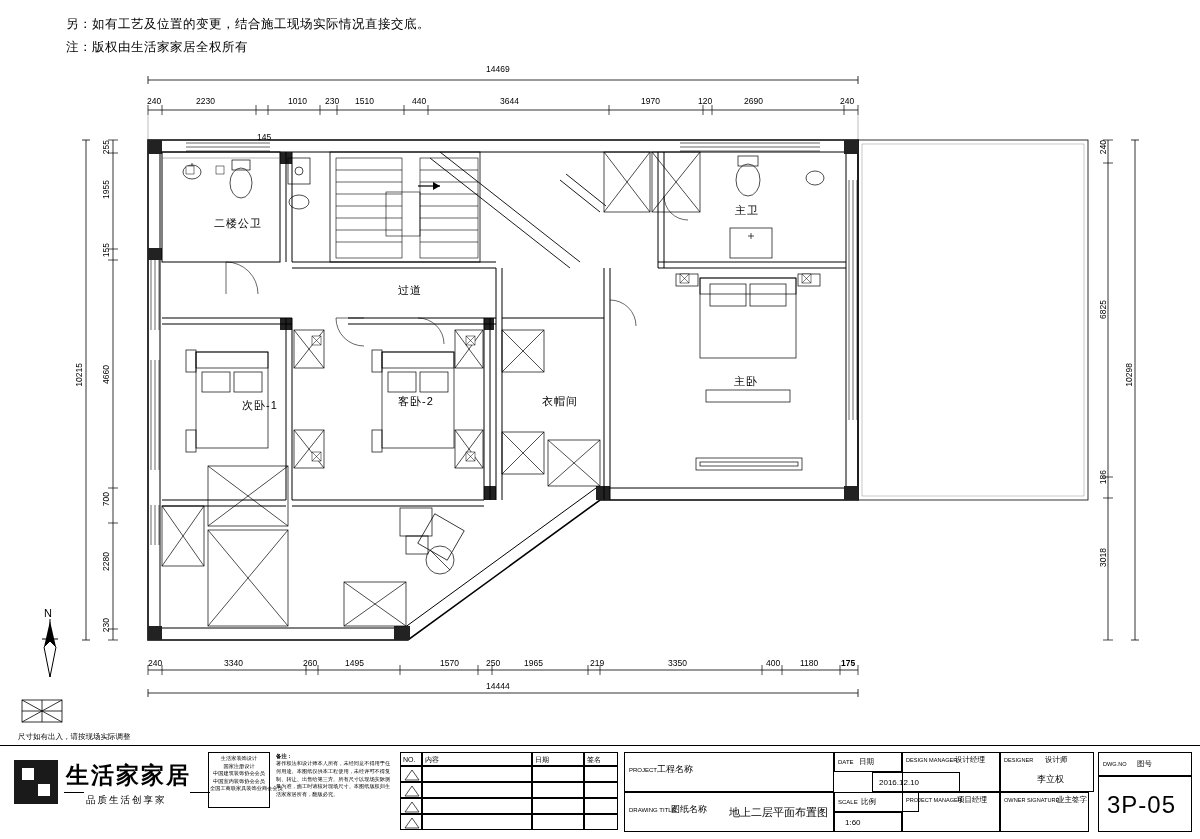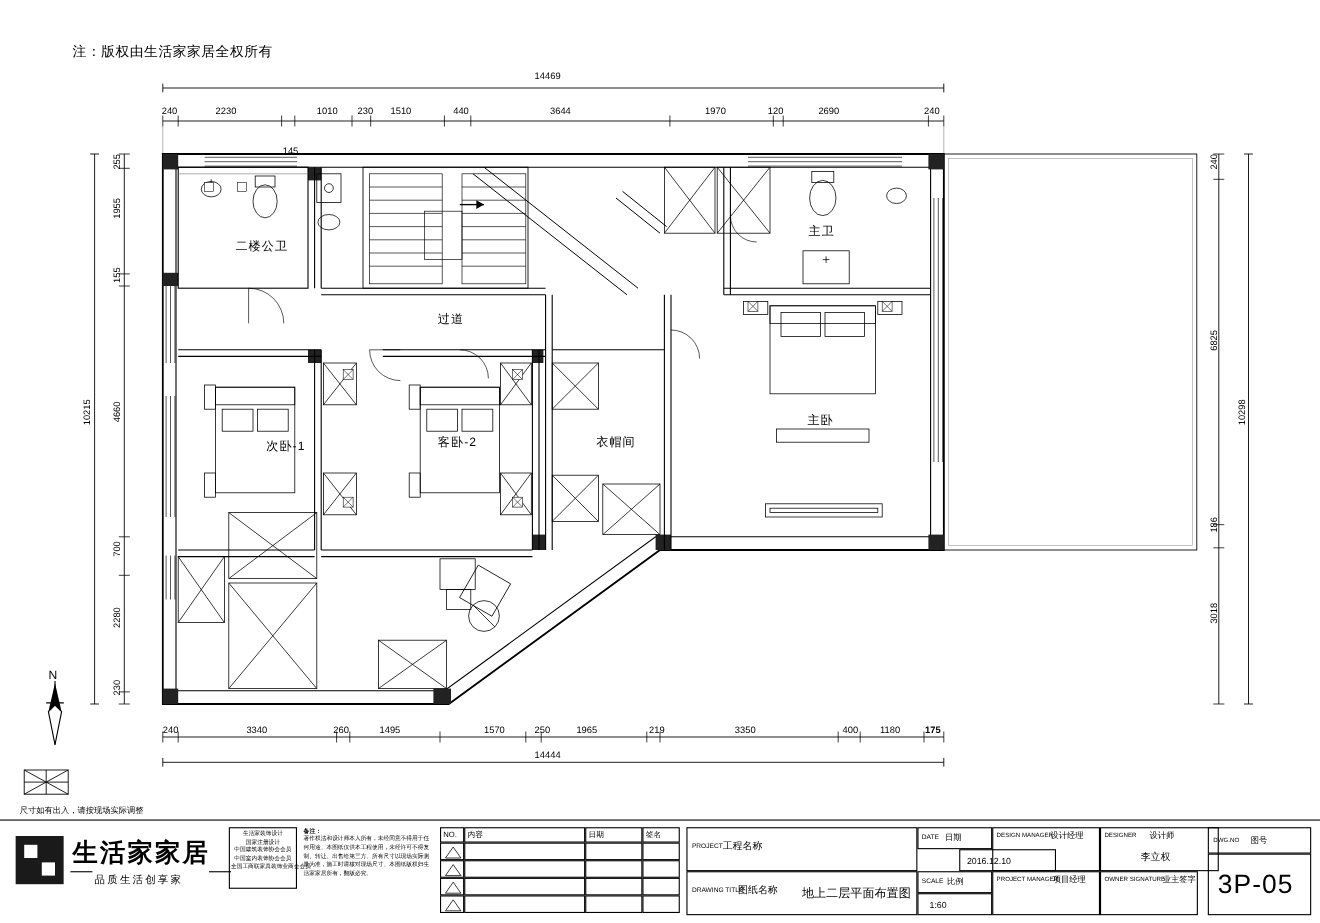--- a/index.html
+++ b/index.html
@@ -18,20 +18,21 @@
   .tb-cell{position:absolute;box-sizing:border-box;border:1px solid #000;}
   .tb-txt{font-size:7px;line-height:1.1;white-space:nowrap;}
   .tb-txt.big{font-size:11px;}
   .tb-txt.mid{font-size:9px;}
 </style>
 </head>
 <body>
 
 <div id="sheet">
 
+  <div class="abs note" style="left:66px;top:16px;">另：如有工艺及位置的变更，结合施工现场实际情况直接交底。</div>
   <div class="abs note" style="left:66px;top:39px;">注：版权由生活家家居全权所有</div>
 
   <svg class="abs" style="left:0;top:0;" width="1200" height="760">
     <g stroke="#000" fill="none" stroke-width="0.8">
 
       <line x1="148" y1="80" x2="858" y2="80"></line>
       <line x1="148" y1="76" x2="148" y2="84"></line>
       <line x1="858" y1="76" x2="858" y2="84"></line>
 
       <line x1="148" y1="110" x2="858" y2="110"></line>
@@ -525,40 +526,40 @@
       <div class="tb-txt mid" style="position:absolute;left:100px;top:12px;"></div>
     </div>
 
     <div class="tb-cell" style="left:834px;top:6px;width:68px;height:20px;">
       <div class="tb-txt" style="position:absolute;left:3px;top:6px;font-size:6px;">DATE</div>
       <div class="tb-txt" style="position:absolute;left:24px;top:5px;font-size:7.5px;">日期</div>
     </div>
     <div class="tb-cell" style="left:872px;top:26px;width:88px;height:20px;">
       <div class="tb-txt" style="position:absolute;left:6px;top:6px;font-size:8px;">2016.12.10</div>
     </div>
-    <div class="tb-cell" style="left:834px;top:46px;width:68px;height:20px;">
+    <div class="tb-cell" style="left:834px;top:46px;width:85px;height:20px;">
       <div class="tb-txt" style="position:absolute;left:3px;top:6px;font-size:6px;">SCALE</div>
       <div class="tb-txt" style="position:absolute;left:26px;top:5px;font-size:7.5px;">比例</div>
     </div>
     <div class="tb-cell" style="left:834px;top:66px;width:68px;height:20px;">
       <div class="tb-txt" style="position:absolute;left:10px;top:6px;font-size:8px;">1:60</div>
     </div>
 
     <div class="tb-cell" style="left:902px;top:6px;width:98px;height:40px;padding-left:28px;">
       <div class="tb-txt" style="position:absolute;left:3px;top:4px;font-size:5.6px;">DESIGN MANAGER</div>
       <div class="tb-txt" style="position:absolute;left:52px;top:3px;font-size:7.5px;">设计经理</div>
       <div class="tb-txt mid" style="position:absolute;left:34px;top:22px;"></div>
     </div>
     <div class="tb-cell" style="left:902px;top:46px;width:98px;height:40px;">
       <div class="tb-txt" style="position:absolute;left:3px;top:4px;font-size:5.6px;">PROJECT MANAGER</div>
       <div class="tb-txt" style="position:absolute;left:54px;top:3px;font-size:7.5px;">项目经理</div>
       <div class="tb-txt mid" style="position:absolute;left:34px;top:22px;"></div>
     </div>
 
-    <div class="tb-cell" style="left:1000px;top:6px;width:108px;height:40px;">
+    <div class="tb-cell" style="left:1000px;top:6px;width:94px;height:40px;">
       <div class="tb-txt" style="position:absolute;left:3px;top:4px;font-size:5.6px;">DESIGNER</div>
       <div class="tb-txt" style="position:absolute;left:44px;top:3px;font-size:7.5px;">设计师</div>
       <div class="tb-txt mid" style="position:absolute;left:36px;top:22px;">李立权</div>
     </div>
     <div class="tb-cell" style="left:1000px;top:46px;width:89px;height:40px;">
       <div class="tb-txt" style="position:absolute;left:3px;top:4px;font-size:5.6px;">OWNER SIGNATURE</div>
       <div class="tb-txt" style="position:absolute;left:56px;top:3px;font-size:7.5px;">业主签字</div>
       <div class="tb-txt mid" style="position:absolute;left:34px;top:22px;"></div>
     </div>
 

